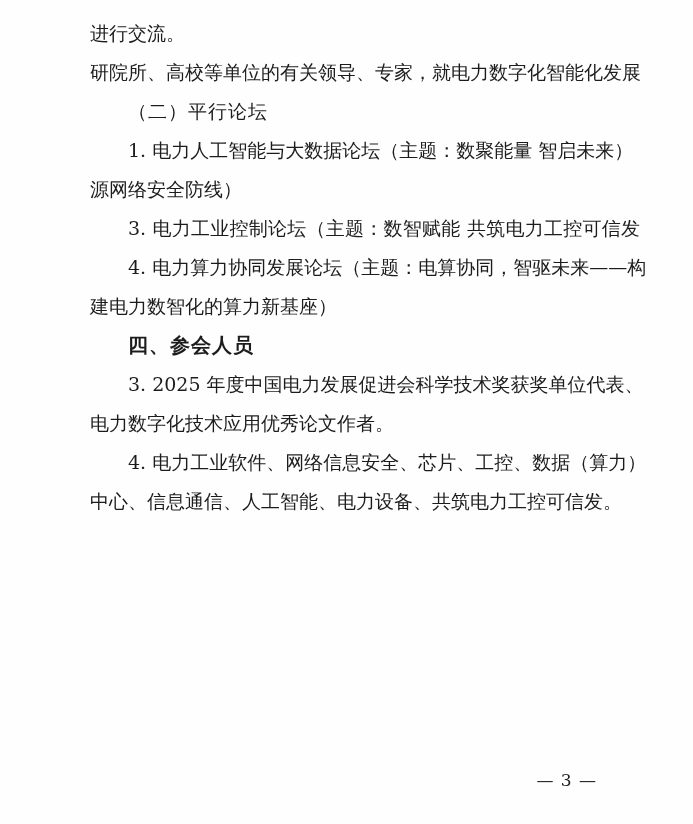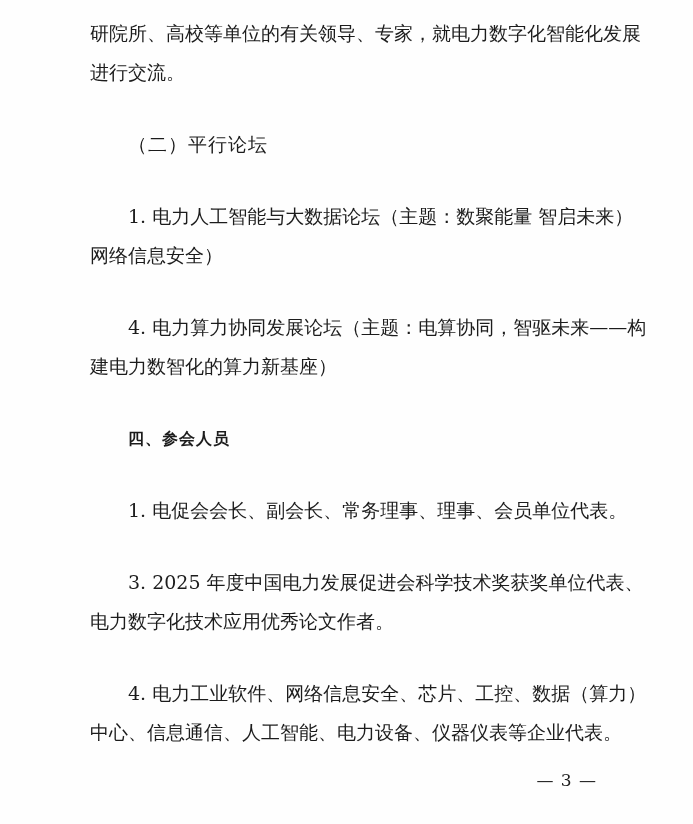--- a/index.html
+++ b/index.html
@@ -28,58 +28,57 @@
     color: #1c1c1c;
   }
   .ln {
     line-height: 39px;
     height: 39px;
     white-space: nowrap;
     text-align: left;
   }
   .ln.ind {
     padding-left: 38px;
-    margin-top: 33px;
   }
   .ln.full {
     text-align: justify;
     text-align-last: justify;
   }
   .ln.kai {
     letter-spacing: 1px;
   }
   .ln.hei {
     font-family: "DejaVu Sans", "Liberation Sans", sans-serif;
     font-weight: bold;
-    font-size: 16px;
+    font-size: 20px;
     letter-spacing: 1px;
   }
   .pagenum {
     position: absolute;
     top: 770px;
     right: 96px;
     font-family: "DejaVu Serif", "Liberation Serif", serif;
     font-size: 17px;
     color: #1c1c1c;
     letter-spacing: 1px;
   }
 </style>
 </head>
 <body>
 
 <div class="page">
   <div class="doc-body">
+    <div class="ln">进行交流。</div>
     <div class="ln full">研院所、高校等单位的有关领导、专家，就电力数字化智能化发展</div>
-    <div class="ln">进行交流。</div>
     <div class="ln ind kai">（二）平行论坛</div>
     <div class="ln ind">1. 电力人工智能与大数据论坛（主题：数聚能量 智启未来）</div>
-    <div class="ln">网络信息安全）</div>
+    <div class="ln">源网络安全防线）</div>
+    <div class="ln ind full">3. 电力工业控制论坛（主题：数智赋能 共筑电力工控可信发</div>
     <div class="ln ind full">4. 电力算力协同发展论坛（主题：电算协同，智驱未来——构</div>
     <div class="ln">建电力数智化的算力新基座）</div>
     <div class="ln ind hei">四、参会人员</div>
-    <div class="ln ind">1. 电促会会长、副会长、常务理事、理事、会员单位代表。</div>
     <div class="ln ind full">3. 2025 年度中国电力发展促进会科学技术奖获奖单位代表、</div>
     <div class="ln">电力数字化技术应用优秀论文作者。</div>
     <div class="ln ind full">4. 电力工业软件、网络信息安全、芯片、工控、数据（算力）</div>
-    <div class="ln">中心、信息通信、人工智能、电力设备、仪器仪表等企业代表。</div>
+    <div class="ln">中心、信息通信、人工智能、电力设备、共筑电力工控可信发。</div>
   </div>
   <div class="pagenum">— 3 —</div>
 </div>
 
 </body></html>

